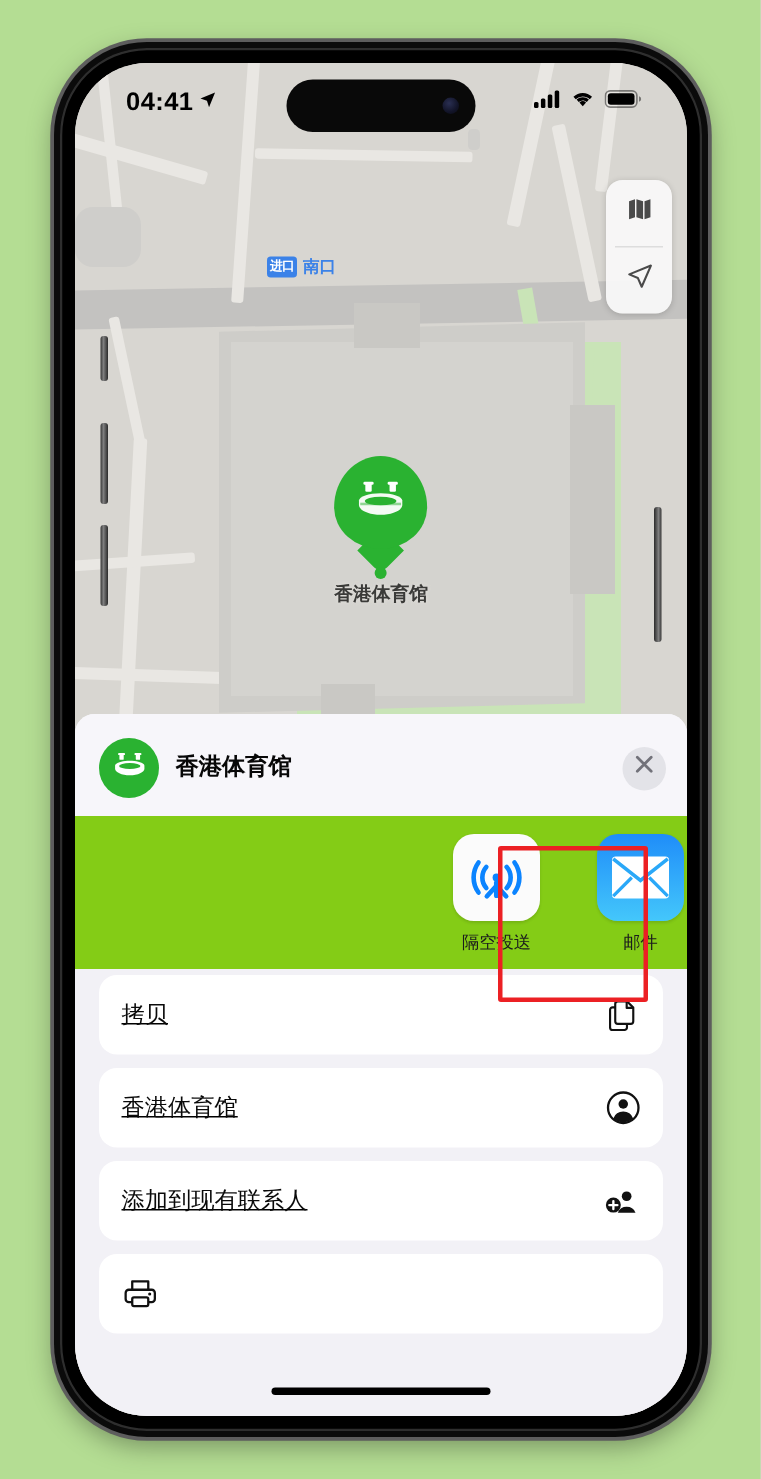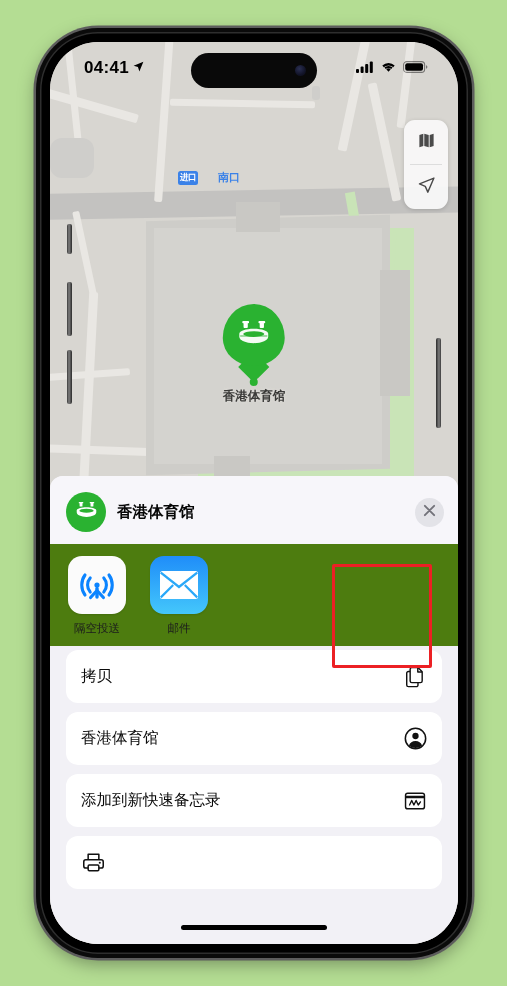--- a/index.html
+++ b/index.html
@@ -59,21 +59,21 @@
     background: #e9e7e3;
     border-radius: 2px;
   }
   .greenpath { position: absolute; background: #c8e3b6; }
   .bldg { position: absolute; background: #cdcbc7; }
 
   
   .poi-label {
     position: absolute;
     left: 128px; top: 128px;
-    display: flex; align-items: center; gap: 20px;
+    display: flex; align-items: center; gap: 4px;
     font-size: 11px;
     color: #3b82e8;
     font-weight: 600;
   }
   .poi-badge {
     background: #3b82e8; color: #fff;
     font-size: 8.5px; font-weight: 700;
     padding: 1px 2px; border-radius: 2.5px;
     letter-spacing: -.5px;
   }
@@ -209,23 +209,24 @@
     width: 29px; height: 29px; border-radius: 50%;
     background: #e3e3e8;
     display: flex; align-items: center; justify-content: center;
     cursor: pointer;
   }
 
   
   .app-row {
     display: flex;
     padding: 12px 0 10px 16px;
-    gap: 20px;
-    background: #4d7c0f;
-    overflow: hidden;
+    gap: 34px;
+    background: #84cc16;
+    overflow: hidden;
+    justify-content: flex-end;
   }
   .app-item {
     width: 62px; flex: 0 0 auto;
     display: flex; flex-direction: column; align-items: center;
     position: relative;
   }
   .app-icon {
     width: 58px; height: 58px;
     border-radius: 14px;
     overflow: hidden;
@@ -262,20 +263,21 @@
     z-index: 40;
   }
 
   
   .actions { padding: 4px 16px 0; }
   .action-group {
     background: #fff;
     border-radius: 12px;
     margin-bottom: 9px;
     overflow: hidden;
+    text-decoration: underline;
   }
   .action-row {
     height: 53px;
     display: flex; align-items: center;
     padding: 0 15px;
     cursor: pointer;
   }
   .action-label {
     font-size: 15.5px; color: #0a0a0a;
     flex: 1 1 auto;
@@ -497,33 +499,34 @@
             <span class="action-icon">
               <svg width="23" height="23" viewBox="0 0 24 24">
                 <circle cx="12" cy="12" r="10.6" fill="none" stroke="#111" stroke-width="1.6"></circle>
                 <circle cx="12" cy="9.4" r="3.3" fill="#111"></circle>
                 <path d="M5.1 19.4a7.4 7.4 0 0 1 13.8 0 10.4 10.4 0 0 1-13.8 0z" fill="#111"></path>
               </svg>
             </span>
           </div>
         </div>
 
-
         <div class="action-group">
           <div class="action-row">
-            <span class="action-label">添加到新快速备忘录</span>
+            <span class="action-label">添加到现有联系人</span>
             <span class="action-icon">
-              <svg width="22" height="20" viewBox="0 0 24 22" fill="none" stroke="#111" stroke-width="1.6">
-                <rect x="1.6" y="2.4" width="20.8" height="17.2" rx="2.4"></rect>
-                <path d="M1.6 6.6h20.8" stroke-width="2.6"></path>
-                <path d="M6 15.4l2.4-5 2.4 5 2.4-5 2.4 5 2.4-3.4" stroke-width="1.5" stroke-linecap="round" stroke-linejoin="round"></path>
+              <svg width="25" height="22" viewBox="0 0 26 22">
+                <circle cx="16" cy="7.2" r="3.5" fill="#111"></circle>
+                <path d="M9.6 19.2a6.9 6.9 0 0 1 12.8 0z" fill="#111"></path>
+                <circle cx="6.4" cy="13.6" r="5.4" fill="#111"></circle>
+                <path d="M6.4 10.7v5.8M3.5 13.6h5.8" stroke="#fff" stroke-width="1.7" stroke-linecap="round"></path>
               </svg>
             </span>
           </div>
         </div>
+
 
         <div class="action-group">
           <div class="action-row">
             <span class="action-icon">
               <svg width="23" height="21" viewBox="0 0 24 22" fill="none" stroke="#111" stroke-width="1.6" stroke-linejoin="round">
                 <path d="M6.4 8.2V2.4h11.2v5.8"></path>
                 <rect x="1.8" y="8.2" width="20.4" height="8.6" rx="2.2"></rect>
                 <rect x="6.4" y="13.6" width="11.2" height="6" rx="1.2" fill="#fff"></rect>
                 <circle cx="18.6" cy="11.2" r="1.1" fill="#111" stroke="none"></circle>
               </svg>

